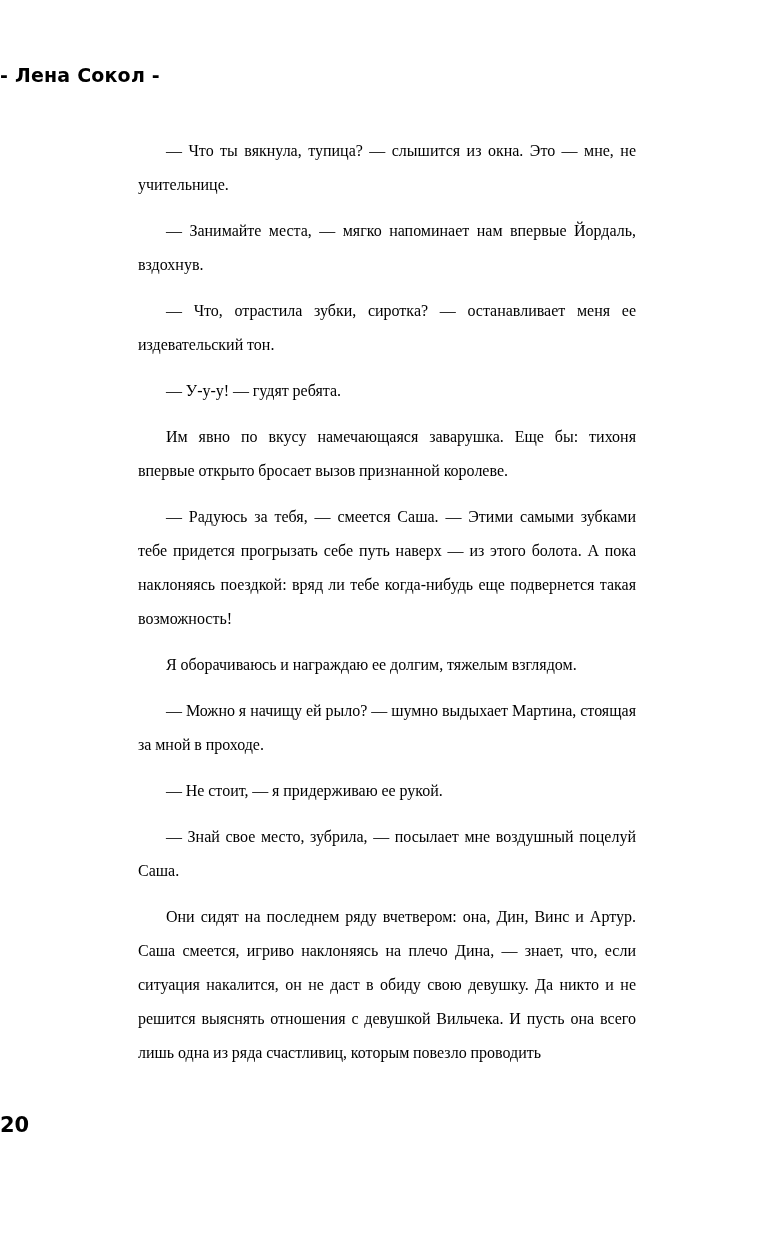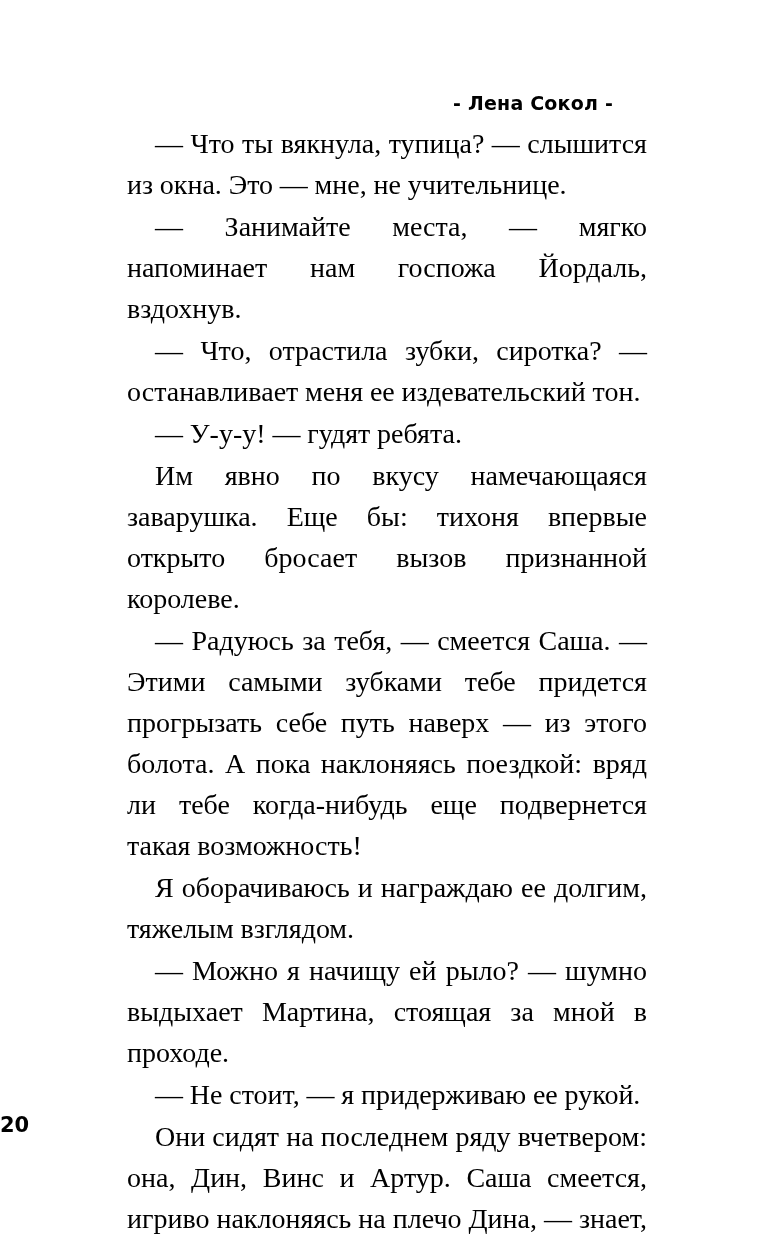--- a/index.html
+++ b/index.html
@@ -16,39 +16,39 @@
   }
   .page {
     position: relative;
     width: 768px;
     height: 1240px;
     box-sizing: border-box;
     padding: 0;
   }
   .running-head {
     position: absolute;
-    top: 92px;
+    top: 64px;
     left: 0;
     width: 613px;
-    text-align: right;
+    text-align: left;
     font-family: "DejaVu Sans", sans-serif;
     font-weight: bold;
     font-size: 19px;
     letter-spacing: 0.2px;
   }
   .text-block {
     position: absolute;
     top: 122px;
     left: 126px;
     width: 522px;
   }
   .text-block p {
-    margin: 1px;
-    font-size: 28px;
-    line-height: 41px;
+    margin: 12px;
+    font-size: 16px;
+    line-height: 34px;
     text-align: justify;
     text-indent: 28px;
     hyphens: manual;
     word-spacing: -0.2px;
   }
   .folio {
     position: absolute;
     top: 1113px;
     left: 0;
     width: 768px;
@@ -59,26 +59,27 @@
 </style>
 </head>
 <body>
 
 <div class="page">
 
   <div class="running-head">- Лена Сокол -</div>
 
   <div class="text-block">
     <p>— Что ты вякнула, тупица? — слышится из окна. Это — мне, не учительнице.</p>
-    <p>— Занимайте места, — мягко напоминает нам госпожа Йордаль, вздохнув.</p>
+    <p>— Занимайте места, — мягко напоминает нам впервые Йордаль, вздохнув.</p>
     <p>— Что, отрастила зубки, сиротка? — останавливает меня ее издевательский тон.</p>
     <p>— У-у-у! — гудят ребята.</p>
     <p>Им явно по вкусу намечающаяся заварушка. Еще бы: тихоня впервые открыто бросает вызов признанной королеве.</p>
     <p>— Радуюсь за тебя, — смеется Саша. — Этими самыми зубками тебе придется прогрызать себе путь наверх — из этого болота. А пока наклоняясь поездкой: вряд ли тебе когда-нибудь еще подвернется такая возможность!</p>
     <p>Я оборачиваюсь и награждаю ее долгим, тяжелым взглядом.</p>
     <p>— Можно я начищу ей рыло? — шумно выдыхает Мартина, стоящая за мной в проходе.</p>
     <p>— Не стоит, — я придерживаю ее рукой.</p>
+    <p>— Знай свое место, зубрила, — посылает мне воздушный поцелуй Саша.</p>
     <p>Они сидят на последнем ряду вчетвером: она, Дин, Винс и Артур. Саша смеется, игриво наклоняясь на плечо Дина, — знает, что, если ситуация накалится, он не даст в обиду свою девушку. Да никто и не решится выяснять отношения с девушкой Вильчека. И пусть она всего лишь одна из ряда счастливиц, которым повезло проводить</p>
   </div>
 
   <div class="folio">20</div>
 
 </div>
 
 </body></html>

